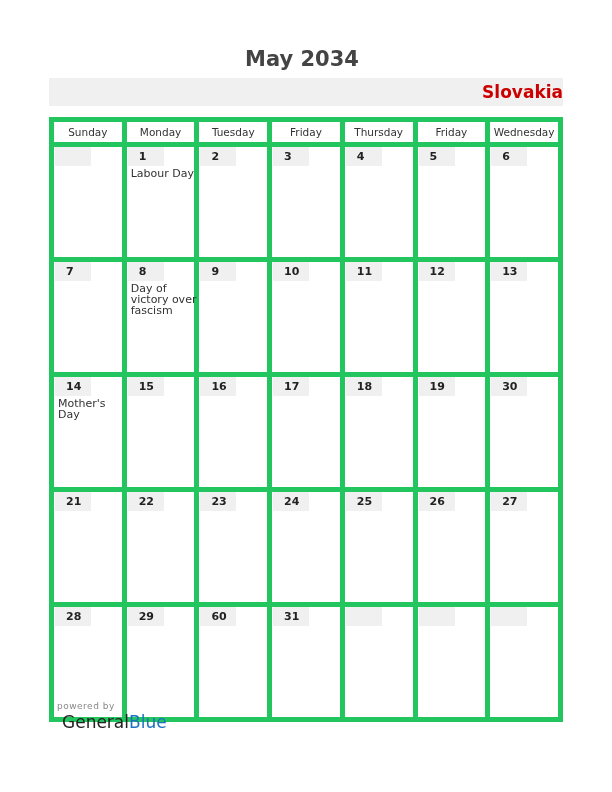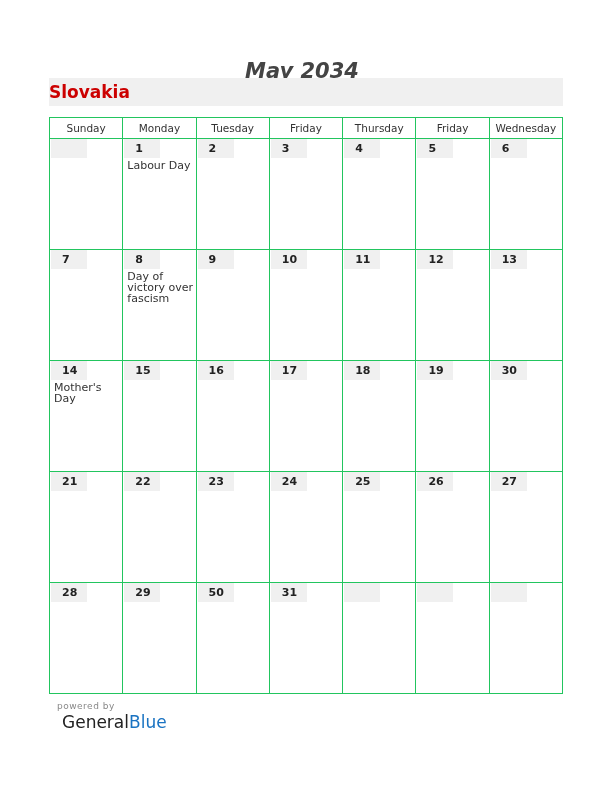--- a/index.html
+++ b/index.html
@@ -1,21 +1,21 @@
 <!DOCTYPE html>
 <html><head>
 <meta charset="utf-8">
 <style>
   html, body { margin: 0; padding: 0; background: #ffffff; }
   body { width: 612px; height: 792px; position: relative; font-family: "DejaVu Sans", sans-serif; overflow: hidden; }
-  .title { position: absolute; left: 0; top: 59px; width: 604px; text-align: center; font-size: 21px; font-weight: bold; color: #444444; font-style: italic; }
+  .title { position: absolute; left: 0; top: 47px; width: 604px; text-align: center; font-size: 21px; font-weight: bold; color: #444444; }
   .country-bar { position: absolute; left: 49px; top: 78px; width: 514px; height: 28px; background: #f0f0f0; }
-  .country { position: absolute; left: 0; top: 4px; width: 100%; text-align: left; font-size: 17px; font-weight: bold; color: #cc0000; }
+  .country { position: absolute; left: 0; top: 4px; width: 100%; text-align: right; font-size: 17px; font-weight: bold; color: #cc0000; }
   .grid { position: absolute; left: 49px; top: 117px; width: 514px; border-collapse: collapse; table-layout: fixed; }
-  .grid th, .grid td { border: 1px solid #22c55e; padding: 0; }
+  .grid th, .grid td { border: 5px solid #22c55e; padding: 0; }
   .grid th { height: 20px; font-size: 10.5px; font-weight: normal; color: #333; text-align: center; }
   .grid td { height: 110px; vertical-align: top; position: relative; }
   .daynum { display: block; width: 36px; height: 19px; background: #f0f0f0; font-size: 11px; font-weight: bold; color: #222; line-height: 19px; padding-left: 11px; box-sizing: border-box; margin-left: 1px; }
   .holiday { font-size: 11px; color: #333; padding-left: 4px; margin-top: 2px; line-height: 11px; width: 68px; }
   .powered { position: absolute; left: 57px; top: 701px; font-size: 9px; color: #888; letter-spacing: 0.5px; text-align: right; }
   .brand { position: absolute; left: 54px; top: 712px; font-size: 17px; color: #222; margin-left: 8px; }
   .brand .blue { color: #1a73c2; }
 </style>
 </head>
 <body>
@@ -161,21 +161,21 @@
       <tr>
         <td>
           <span class="daynum">28</span>
           <div class="holiday"></div>
         </td>
         <td>
           <span class="daynum">29</span>
           <div class="holiday"></div>
         </td>
         <td>
-          <span class="daynum">50</span>
+          <span class="daynum">60</span>
           <div class="holiday"></div>
         </td>
         <td>
           <span class="daynum">31</span>
           <div class="holiday"></div>
         </td>
         <td>
           <span class="daynum"></span>
           <div class="holiday"></div>
         </td>

